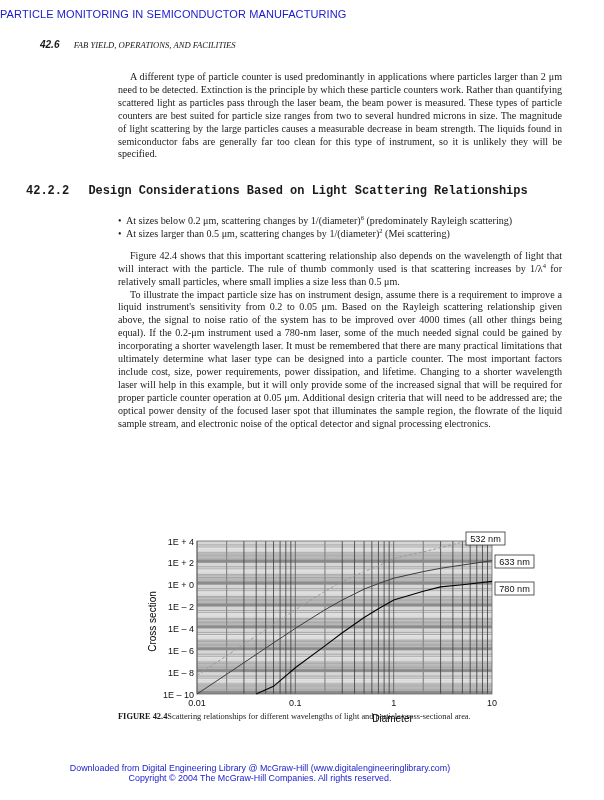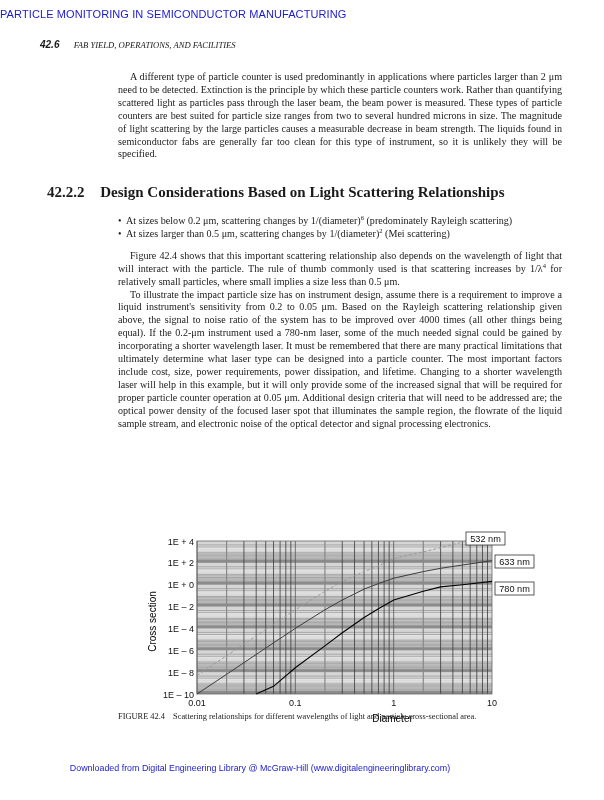--- a/index.html
+++ b/index.html
@@ -3,29 +3,29 @@
 <meta charset="utf-8">
 <style>
   html, body { margin: 0; padding: 0; background: #fff; }
   body { width: 604px; height: 800px; position: relative; overflow: hidden; font-family: "Liberation Serif", serif; color: #1a1a1a; }
   .running-head { position: absolute; top: 8px; left: 0; width: 604px; text-align: left; font-family: "Liberation Sans", sans-serif; font-size: 11px; color: #1a1acc; letter-spacing: 0.1px; }
   .page-header { position: absolute; top: 39px; left: 40px; font-size: 8.6px; font-style: italic; }
   .page-header .pnum { font-family: "Liberation Sans", sans-serif; font-weight: bold; font-size: 10px; margin-right: 12px; }
   .body-block { position: absolute; left: 118px; width: 444px; font-size: 10.1px; line-height: 12.9px; text-align: justify; }
   .body-block p { margin: 0; text-indent: 12px; }
   .body-block p.noindent { text-indent: 0; }
-  .section-head { position: absolute; top: 184px; left: 47px; font-family: Liberation Serif, serif; font-weight: bold; font-size: 15px; }
+  .section-head { position: absolute; top: 184px; left: 26px; font-family: Liberation Mono, monospace; font-weight: bold; font-size: 12px; }
   .section-head .snum { margin-right: 12px; }
   ul.bullets { margin: 0; padding: 0; list-style: none; }
   ul.bullets li { padding-left: 8px; position: relative; }
   ul.bullets li::before { content: "•"; position: absolute; left: 0; }
   sup { font-size: 6.5px; line-height: 0; }
   .chart-wrap { position: absolute; left: 0; top: 524px; width: 604px; height: 200px; }
   .caption { position: absolute; top: 712px; left: 118px; width: 420px; font-size: 8.4px; line-height: 10.4px; }
-  .caption .fig-label { font-weight: normal; margin-right: 8px; }
+  .caption .fig-label { font-weight: bold; }
   .footer { position: absolute; top: 764px; left: 0; width: 520px; text-align: center; font-family: "Liberation Sans", sans-serif; font-size: 8.9px; line-height: 9.6px; color: #1a1acc; }
   svg text { font-family: "Liberation Sans", sans-serif; }
 </style>
 </head>
 <body>
 
 <div class="running-head">PARTICLE MONITORING IN SEMICONDUCTOR MANUFACTURING</div>
 
 <div class="page-header">
   <span class="pnum">42.6</span>
@@ -213,13 +213,14 @@
       </g>
   </svg>
 </div>
 
 <div class="caption">
   <span class="fig-label">FIGURE 42.4</span><span>Scattering relationships for different wavelengths of light and particle cross-sectional area.</span>
 </div>
 
 <div class="footer">
   <div>Downloaded from Digital Engineering Library @ McGraw-Hill (www.digitalengineeringlibrary.com)</div>
+  <div>Copyright © 2004 The McGraw-Hill Companies. All rights reserved.</div>
 </div>
 
 </body></html>

